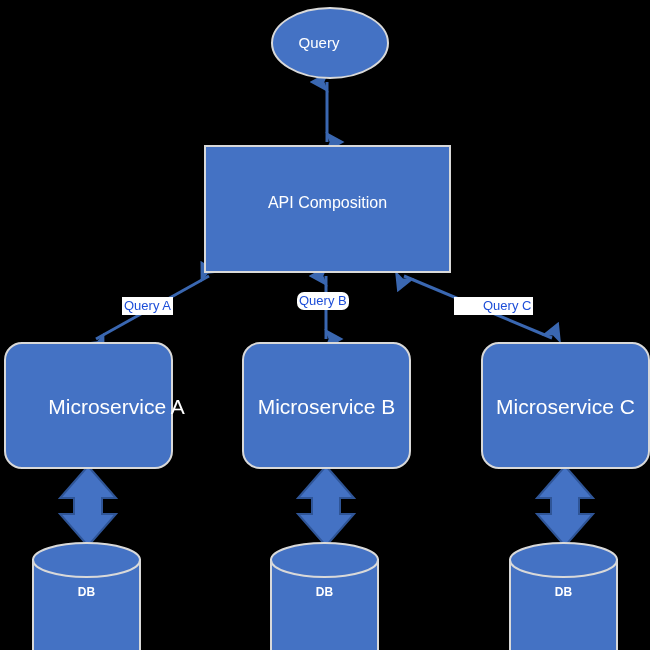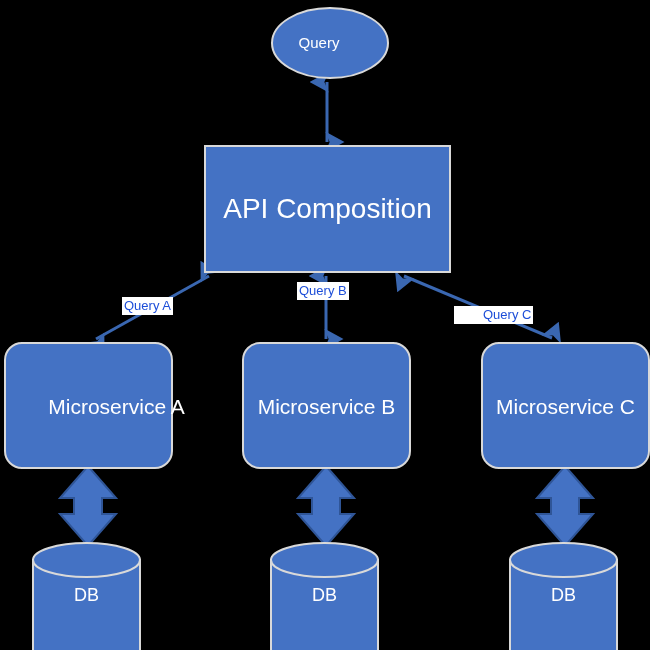--- a/index.html
+++ b/index.html
@@ -37,23 +37,23 @@
     position: absolute;
     color: #1d4ed8;
     background: #FFFFFF;
     font-size: 13px;
     line-height: 15px;
     padding: 1px 2px 2px 2px;
     white-space: nowrap;
     text-align: center;
   }
   .lbl-query      { font-size: 15px; }
-  .lbl-api        { font-size: 28px; }
+  .lbl-api        { font-size: 16px; }
   .lbl-service    { font-size: 21px; }
-  .lbl-db         { font-size: 18px; }
+  .lbl-db         { font-size: 12px; font-weight: bold; }
 </style>
 </head>
 <body>
 
 <div id="canvas">
 
   <svg class="layer" viewBox="0 0 650 650" xmlns="http://www.w3.org/2000/svg">
 
     <defs>
       <marker id="arrowUp" viewBox="0 0 12 12" refX="6" refY="10" markerWidth="7" markerHeight="7" orient="auto-start-reverse">
@@ -133,17 +133,17 @@
   <div class="node-label lbl-service" style="left:243px; top:396px; width:167px;">Microservice B</div>
 
   <div class="node-label lbl-db" style="left:33px; top:586px; width:107px;">DB</div>
 
   <div class="node-label lbl-db" style="left:271px; top:586px; width:107px;">DB</div>
 
   <div class="node-label lbl-db" style="left:510px; top:586px; width:107px;">DB</div>
 
   <div class="edge-label" style="left:122px; top:297px;">Query A</div>
 
-  <div class="edge-label" style="left:297px; top:282px;">Query B</div>
+  <div class="edge-label" style="left:297px; top:292px;border-radius:7px;">Query B</div>
 
-  <div class="edge-label" style="left:454px; top:306px;padding-left:29px;">Query C</div>
+  <div class="edge-label" style="left:454px; top:297px;padding-left:29px;">Query C</div>
 
 </div>
 
 </body></html>

